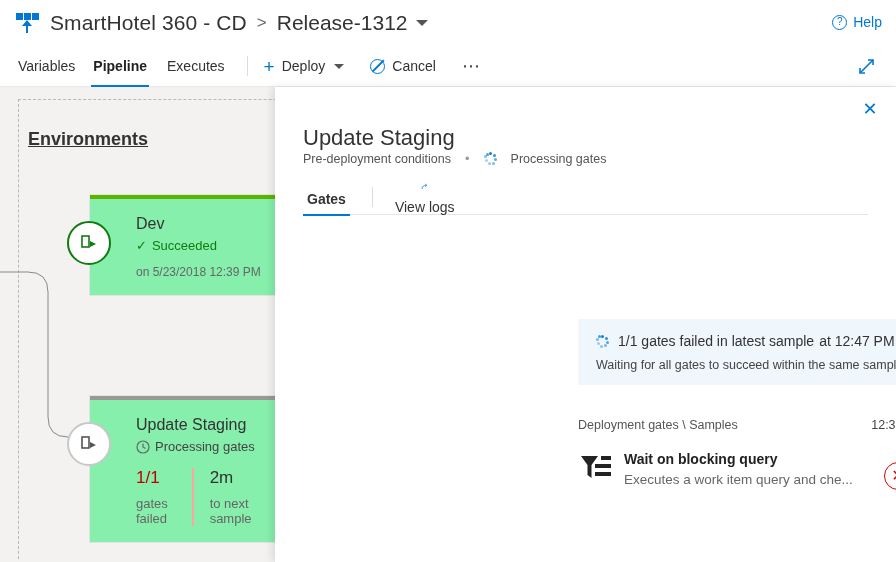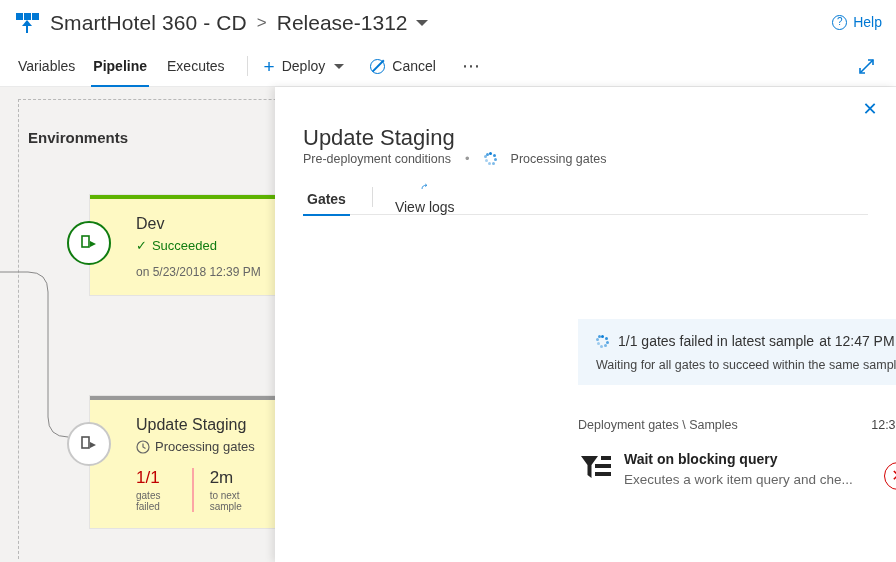--- a/index.html
+++ b/index.html
@@ -96,44 +96,44 @@
   
   .canvas {
     position: absolute; top: 87px; left: 0; width: 896px; height: 475px;
     background: #f3f2f1; overflow: hidden;
   }
   .canvas-dash {
     position: absolute; left: 18px; top: 12px; width: 860px; height: 460px;
     border-left: 1px dashed #b8b8b8; border-top: 1px dashed #b8b8b8;
   }
   .env-title {
-    position: absolute; left: 28px; top: 42px; font-size: 15px; font-weight: bold; color: #333;
+    position: absolute; left: 28px; top: 42px; font-size: 18px; font-weight: bold; color: #333; text-decoration: underline;
   }
   .env-card {
-    position: absolute; background: #fef9c3; width: 200px;
+    position: absolute; background: #86efac; width: 200px;
     box-shadow: 0 0 0 1px rgba(0,0,0,.06);
   }
   .env-card .topbar { height: 4px; width: 100%; }
   .env-card .body { padding: 16px 14px 16px 46px; }
   .env-name { font-size: 16px; color: #333; }
   .env-status { font-size: 13px; margin-top: 5px; display: flex; align-items: center; gap: 5px; }
   .env-meta { font-size: 12px; color: #666; margin-top: 12px; }
   .env-badge-circle {
     position: absolute; left: -23px; top: 26px;
     width: 44px; height: 44px; border-radius: 50%; background: #fff;
     border: 2px solid #107c10; display: flex; align-items: center; justify-content: center;
   }
   .env-badge-circle.gray { border: 2px solid #c8c8c8; }
   .conn-line { position: absolute; stroke: #888; fill: none; stroke-width: 1; }
 
   .stats { display: flex; margin-top: 14px; }
   .stat { padding-right: 16px; }
   .stat + .stat { border-left: 2px solid #fca5a5; padding-left: 16px; }
   .stat-val { font-size: 17px; }
-  .stat-lbl { font-size: 10px; color: #666; margin-top: 2px; }
+  .stat-lbl { font-size: 13px; color: #666; margin-top: 8px; }
 
   
   .flyout {
     position: absolute; top: 87px; left: 275px; width: 621px; height: 475px;
     background: #ffffff; box-shadow: -3px 0 8px rgba(0,0,0,.10);
   }
   .flyout-close {
     position: absolute; right: 12px; top: 8px; width: 28px; height: 28px;
     display: flex; align-items: center; justify-content: center;
     color: #0078d4; font-size: 18px; cursor: pointer;

